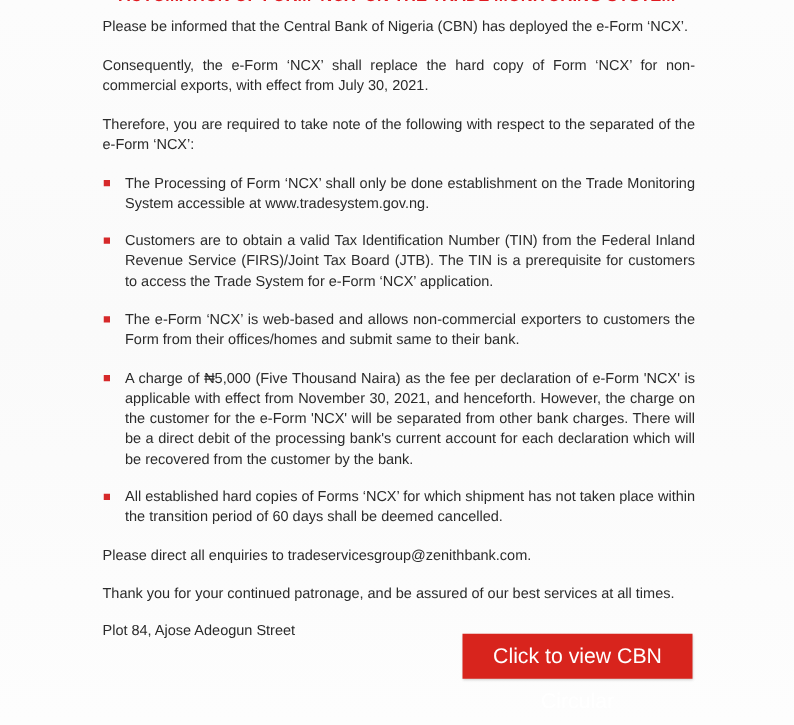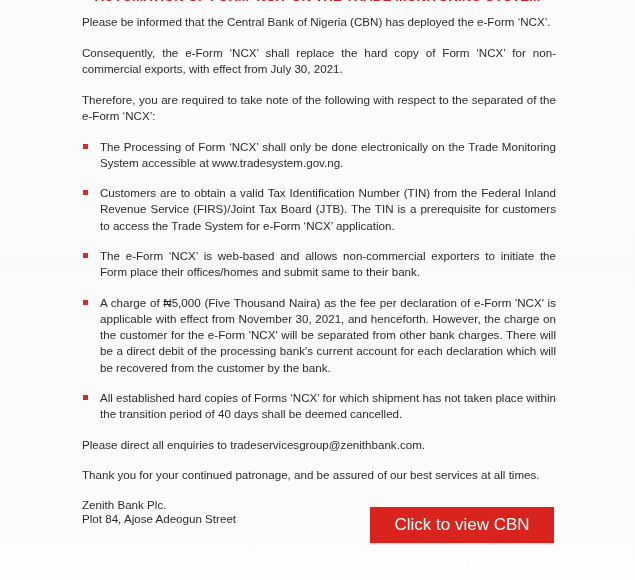--- a/index.html
+++ b/index.html
@@ -125,46 +125,45 @@
 
   <div class="content">
 
     <p class="para nojust">Please be informed that the Central Bank of Nigeria (CBN) has deployed the e-Form ‘NCX’.</p>
     <p class="para">Consequently, the e-Form ‘NCX’ shall replace the hard copy of Form ‘NCX’ for non-commercial exports, with effect from July 30, 2021.</p>
     <p class="para">Therefore, you are required to take note of the following with respect to the separated of the e-Form ‘NCX’:</p>
 
     <ul class="bullets">
       <li>
         <span class="bullet-sq"></span>
-        <span>The Processing of Form ‘NCX’ shall only be done electronically on the Trade Monitoring System accessible at www.tradesystem.gov.ng.</span>
+        <span>The Processing of Form ‘NCX’ shall only be done establishment on the Trade Monitoring System accessible at www.tradesystem.gov.ng.</span>
       </li>
       <li>
         <span class="bullet-sq"></span>
         <span>Customers are to obtain a valid Tax Identification Number (TIN) from the Federal Inland Revenue Service (FIRS)/Joint Tax Board (JTB). The TIN is a prerequisite for customers to access the Trade System for e-Form ‘NCX’ application.</span>
       </li>
       <li>
         <span class="bullet-sq"></span>
-        <span>The e-Form ‘NCX’ is web-based and allows non-commercial exporters to initiate the Form place their offices/homes and submit same to their bank.</span>
+        <span>The e-Form ‘NCX’ is web-based and allows non-commercial exporters to customers the Form from their offices/homes and submit same to their bank.</span>
       </li>
       <li>
         <span class="bullet-sq"></span>
         <span>A charge of ₦5,000 (Five Thousand Naira) as the fee per declaration of e-Form 'NCX' is applicable with effect from November 30, 2021, and henceforth. However, the charge on the customer for the   e-Form 'NCX' will be separated from other bank charges. There will be a direct debit of the processing bank's current account for each declaration which will be recovered from the customer by the bank.</span>
       </li>
       <li>
         <span class="bullet-sq"></span>
-        <span>All established hard copies of Forms ‘NCX’ for which shipment has not taken place within the transition period of 40 days shall be deemed cancelled.</span>
+        <span>All established hard copies of Forms ‘NCX’ for which shipment has not taken place within the transition period of 60 days shall be deemed cancelled.</span>
       </li>
     </ul>
 
     <p class="para nojust">Please direct all enquiries to tradeservicesgroup@zenithbank.com.</p>
     <p class="para nojust">Thank you for your continued patronage, and be assured of our best services at all times.</p>
 
     <div class="footer-block">
       <div class="address">
-        <div>Zenith Bank Plc.</div>
         <div>Plot 84, Ajose Adeogun Street</div>
 
       </div>
     </div>
 
   </div>
 
   <button class="cbn-button">Click to view CBN Circular</button>
 
 </div>

